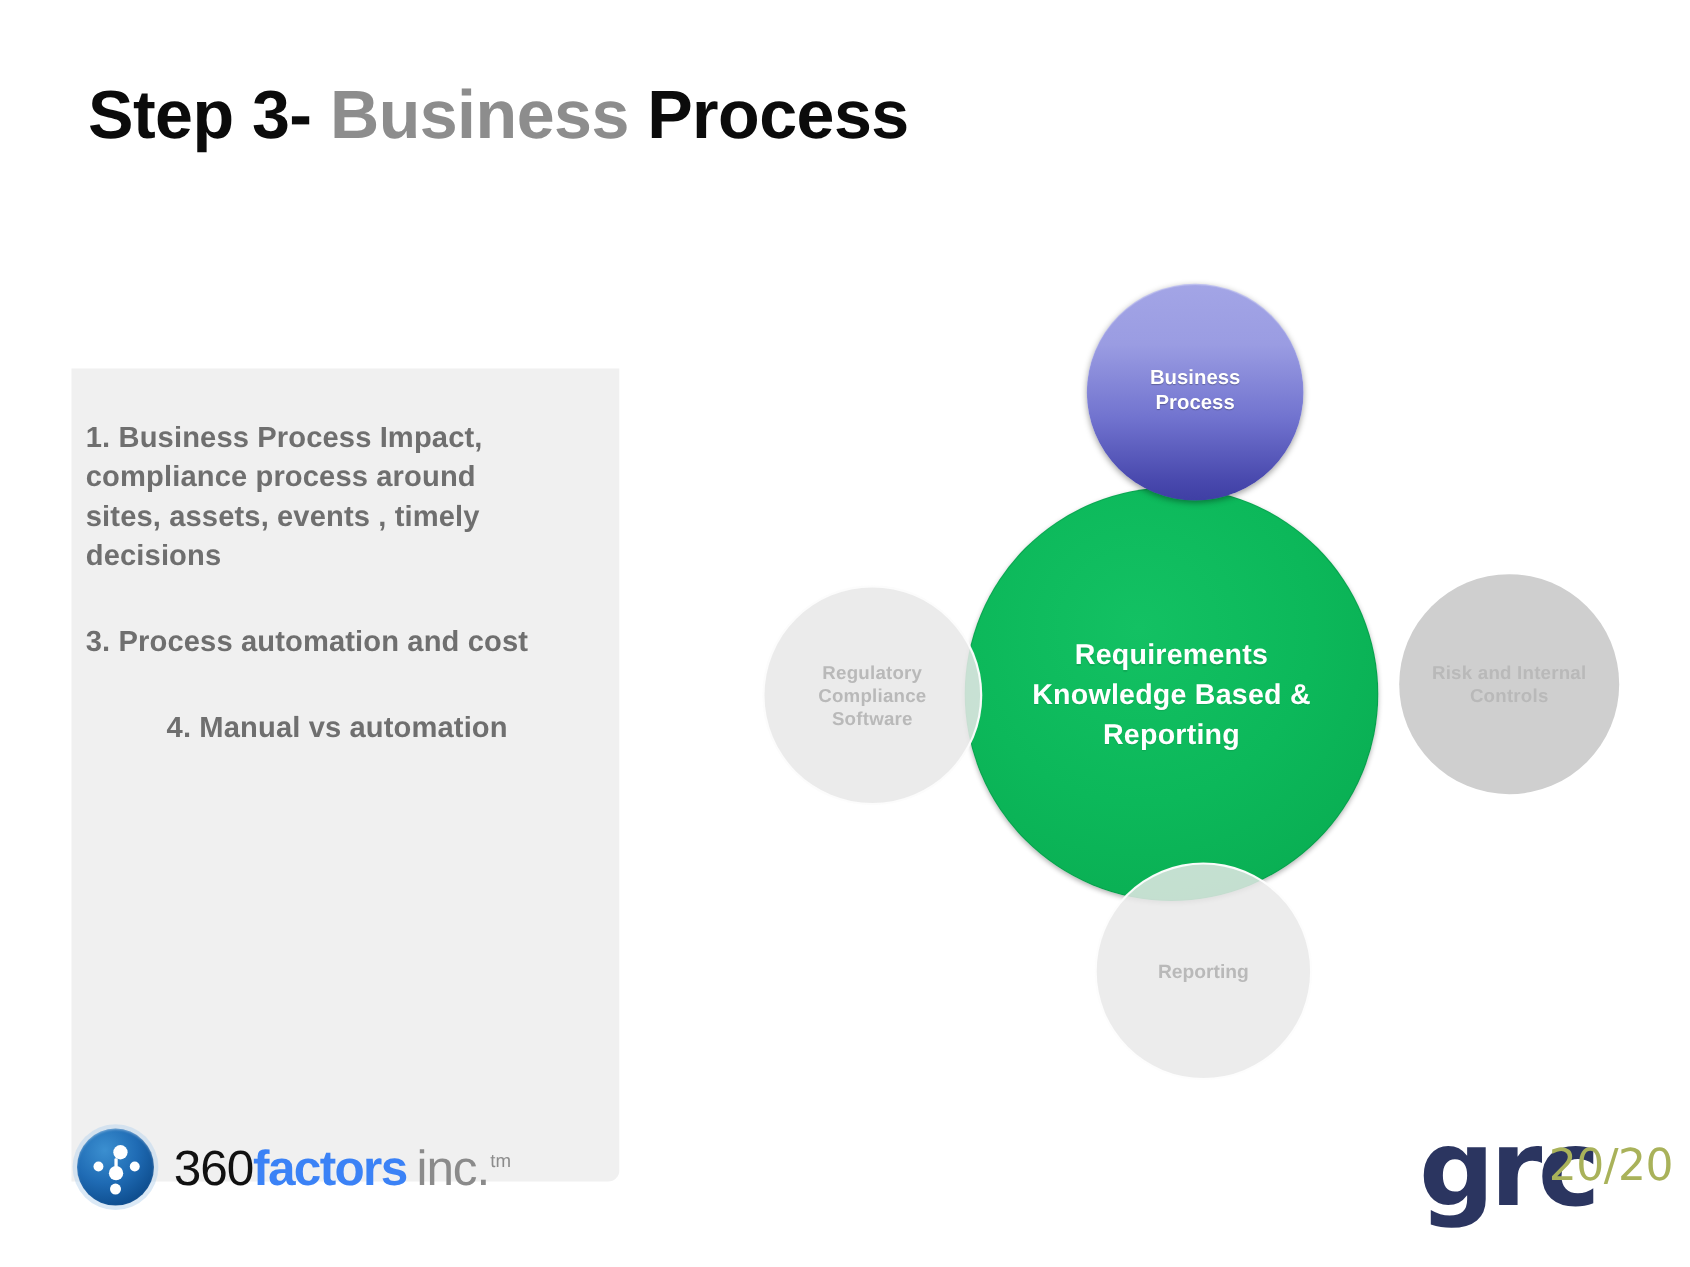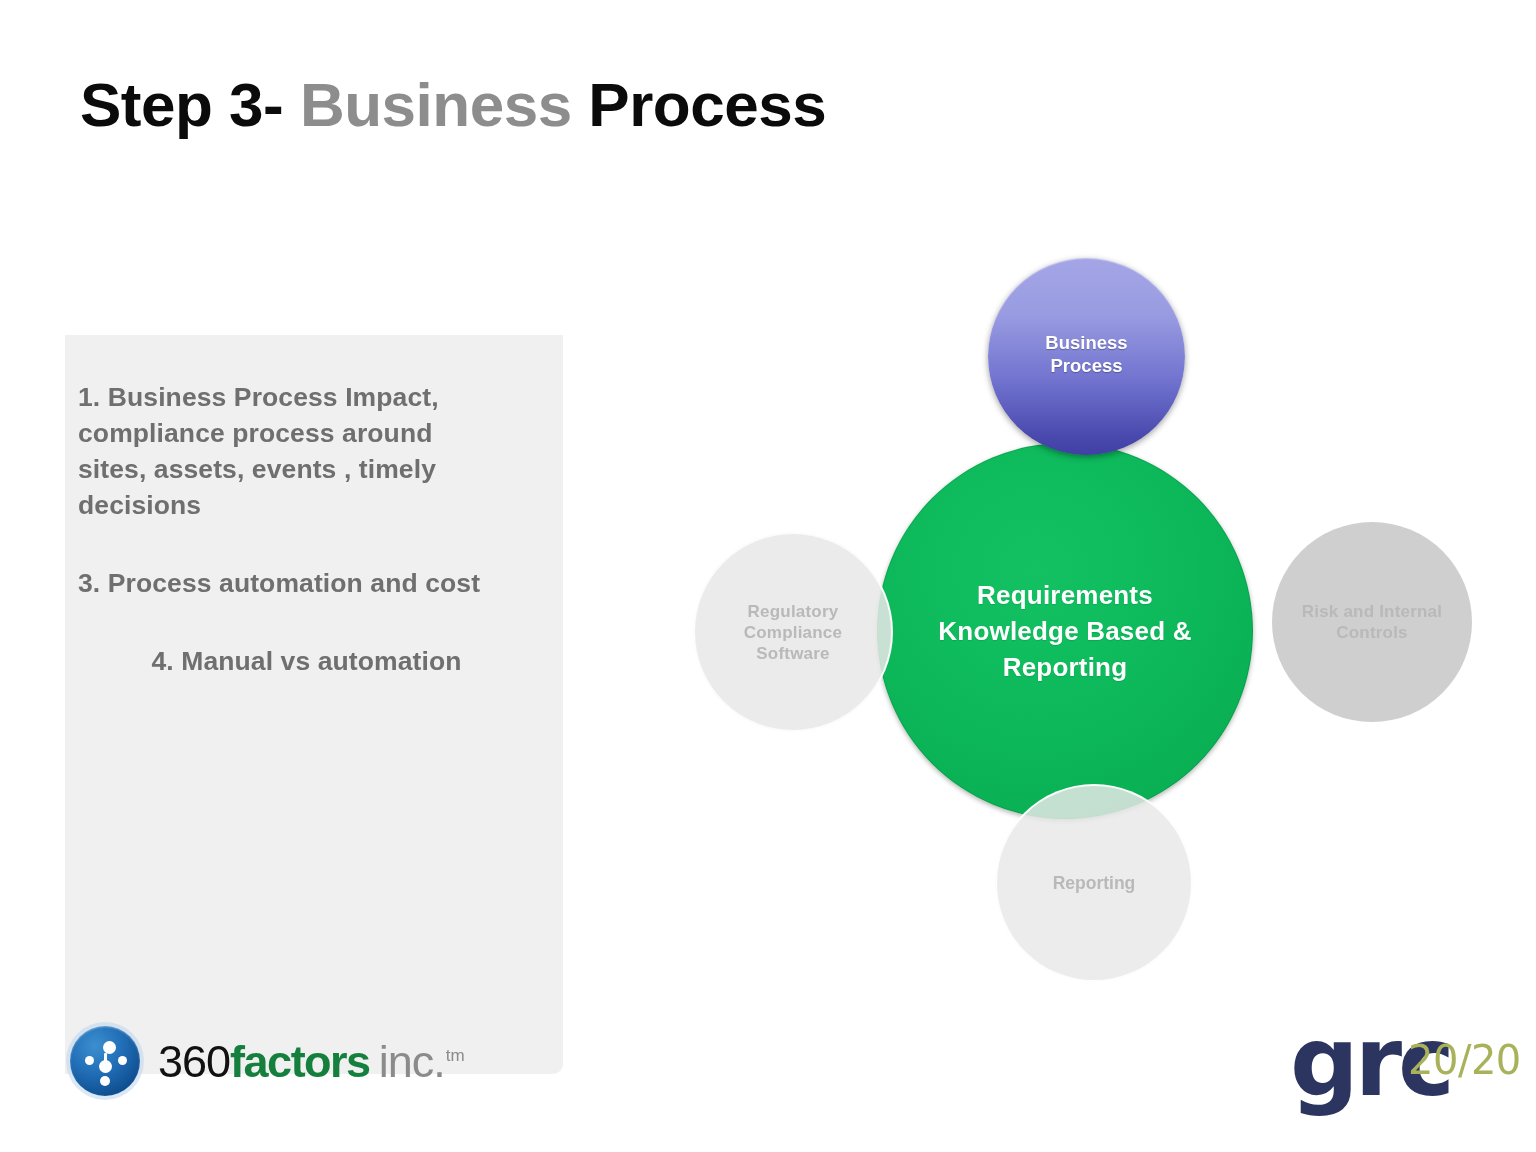--- a/index.html
+++ b/index.html
@@ -184,21 +184,21 @@
   #factors-mark .d-bot   { width: 10px; height: 10px; left: 30px; top: 50px; }
   #factors-mark .stem    { width: 3px;  height: 16px; left: 34px; top: 27px; border-radius: 1px; }
   #factors-wordmark {
     margin-left: 18px;
     font-size: 45px;
     line-height: 1;
     white-space: nowrap;
     position: relative;
   }
   #factors-wordmark .w-360    { color: #111111; font-weight: normal; letter-spacing: -1px; }
-  #factors-wordmark .w-factors{ color: #15803d; font-weight: bold;   letter-spacing: -1.5px; }
+  #factors-wordmark .w-factors{ color: #3b82f6; font-weight: bold;   letter-spacing: -1.5px; }
   #factors-wordmark .w-inc    { color: #8b8b8b; font-weight: normal;   letter-spacing: -1px; margin-left: 9px; }
   #factors-wordmark .w-tm     { color: #8b8b8b; font-size: 17px; vertical-align: super; margin-left: 1px; }
 
   
   #logo-grc {
     position: absolute;
     left: 1290px;
     top: 1012px;
     width: 200px;
     height: 100px;

